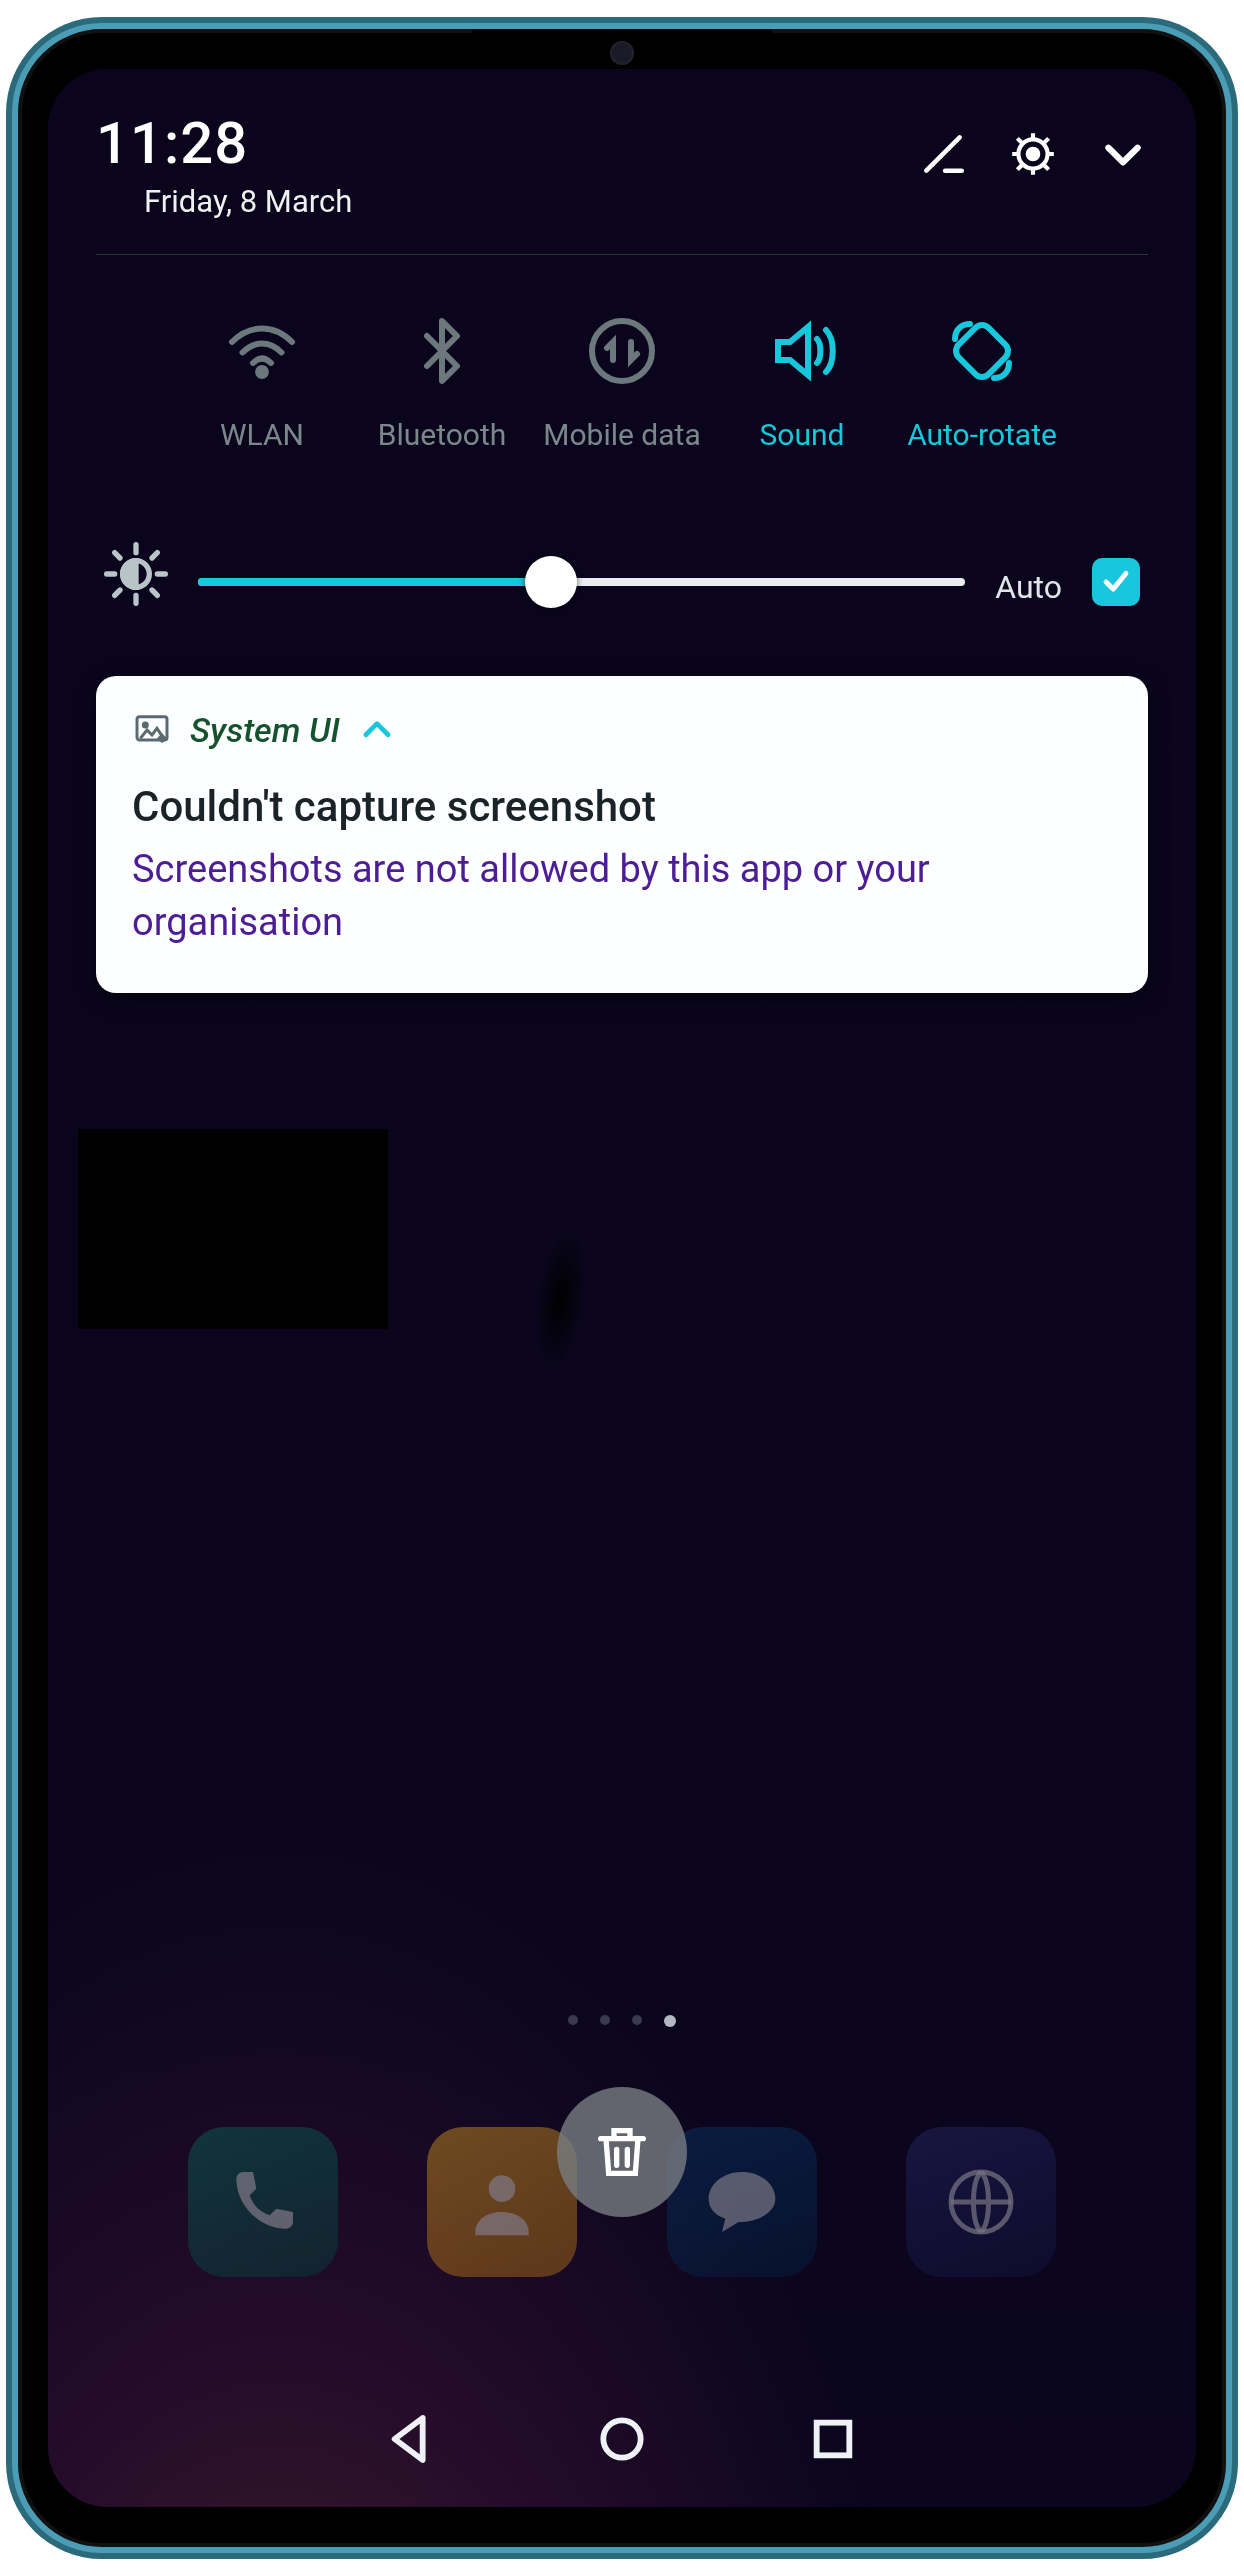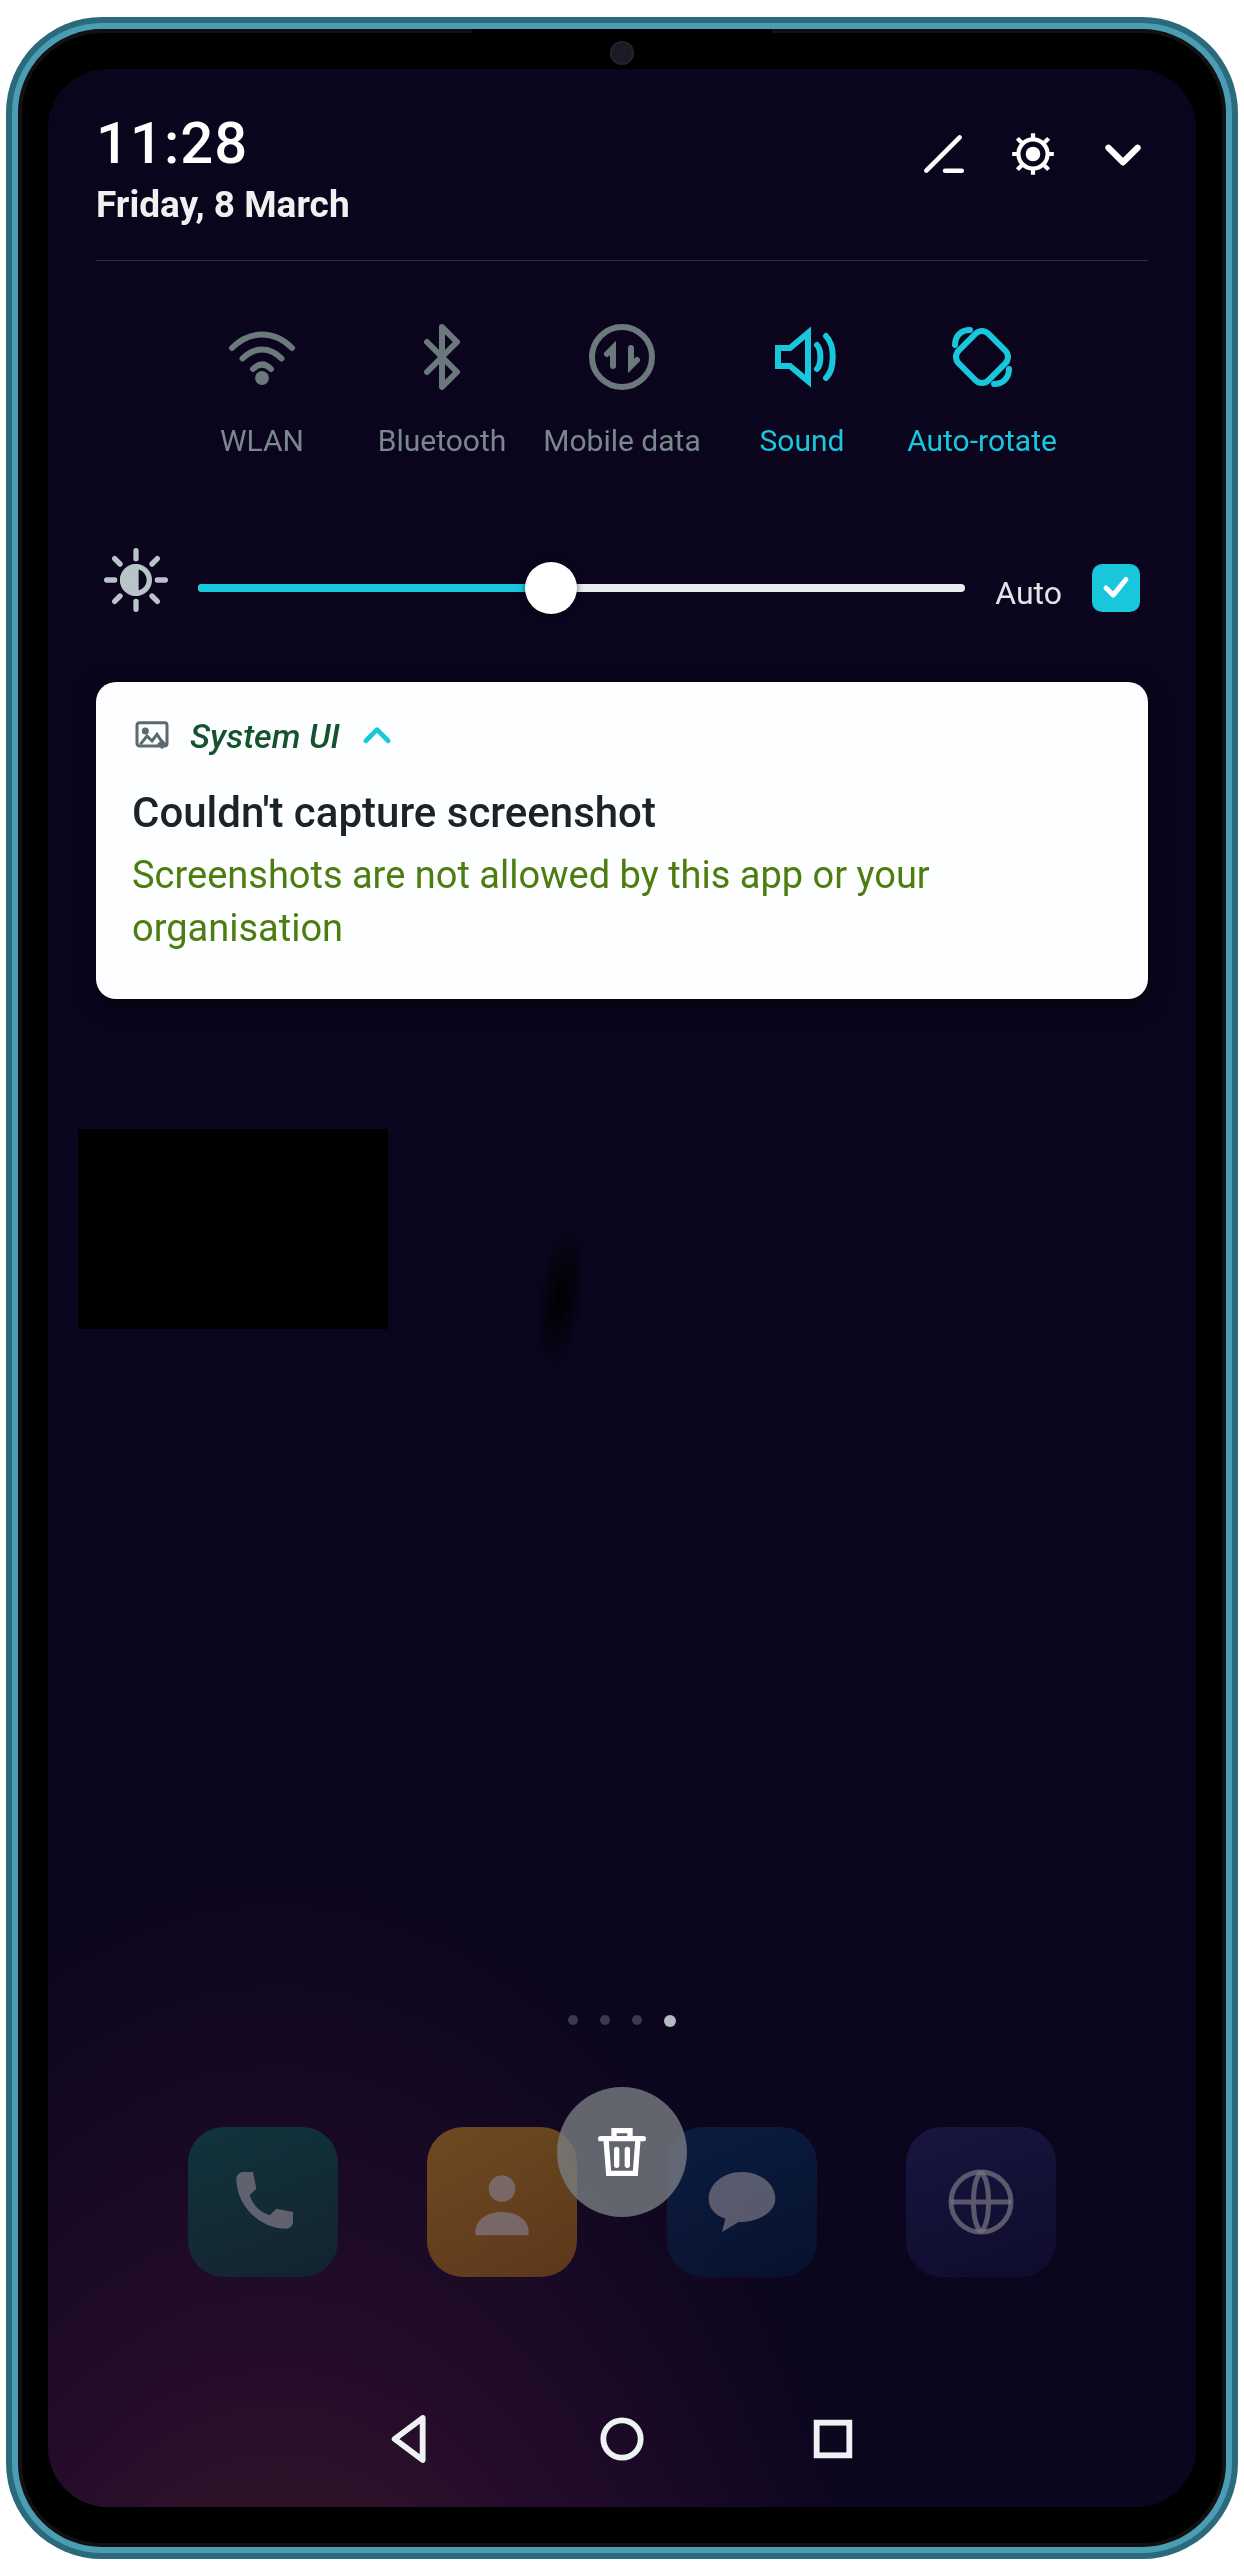--- a/index.html
+++ b/index.html
@@ -95,21 +95,21 @@
     z-index: 5;
     padding: 40px 48px 0 48px;
   }
   .hdr {
     display: flex;
     align-items: flex-start;
     justify-content: space-between;
   }
   .time-block { color: #fff; }
   .time { font-size: 58px; font-weight: 500; letter-spacing: 1px; }
-  .date { font-size: 37px; font-weight: 700; margin-top: 6px; color: #f0f0f0; }
+  .date { font-size: 31px; font-weight: 400; margin-top: 6px; color: #f0f0f0; margin-left: 48px; }
   .hdr-icons { display: flex; gap: 40px; align-items: center; margin-top: 20px; }
   .hdr-icons .ic { width: 50px; height: 50px; color: #fff; }
   .divider {
     height: 1px;
     background: #2a3438;
     margin-top: 34px;
   }
 
   
   .qs-row {
@@ -205,21 +205,21 @@
   .notif-app { font-size: 34px; color: #14532d; font-weight: 500; font-style: italic; }
   .notif-caret { width: 38px; height: 38px; color: #18c7dc; }
   .notif-title {
     font-size: 42px;
     color: #1a2428;
     font-weight: 500;
     margin-top: 32px;
   }
   .notif-body {
     font-size: 38px;
-    color: #4d7c0f;
+    color: #4c1d95;
     line-height: 1.4;
     margin-top: 12px;
   }
 
   
   .page-dots {
     position: absolute;
     bottom: 480px;
     left: 50%;
     transform: translateX(-50%);

